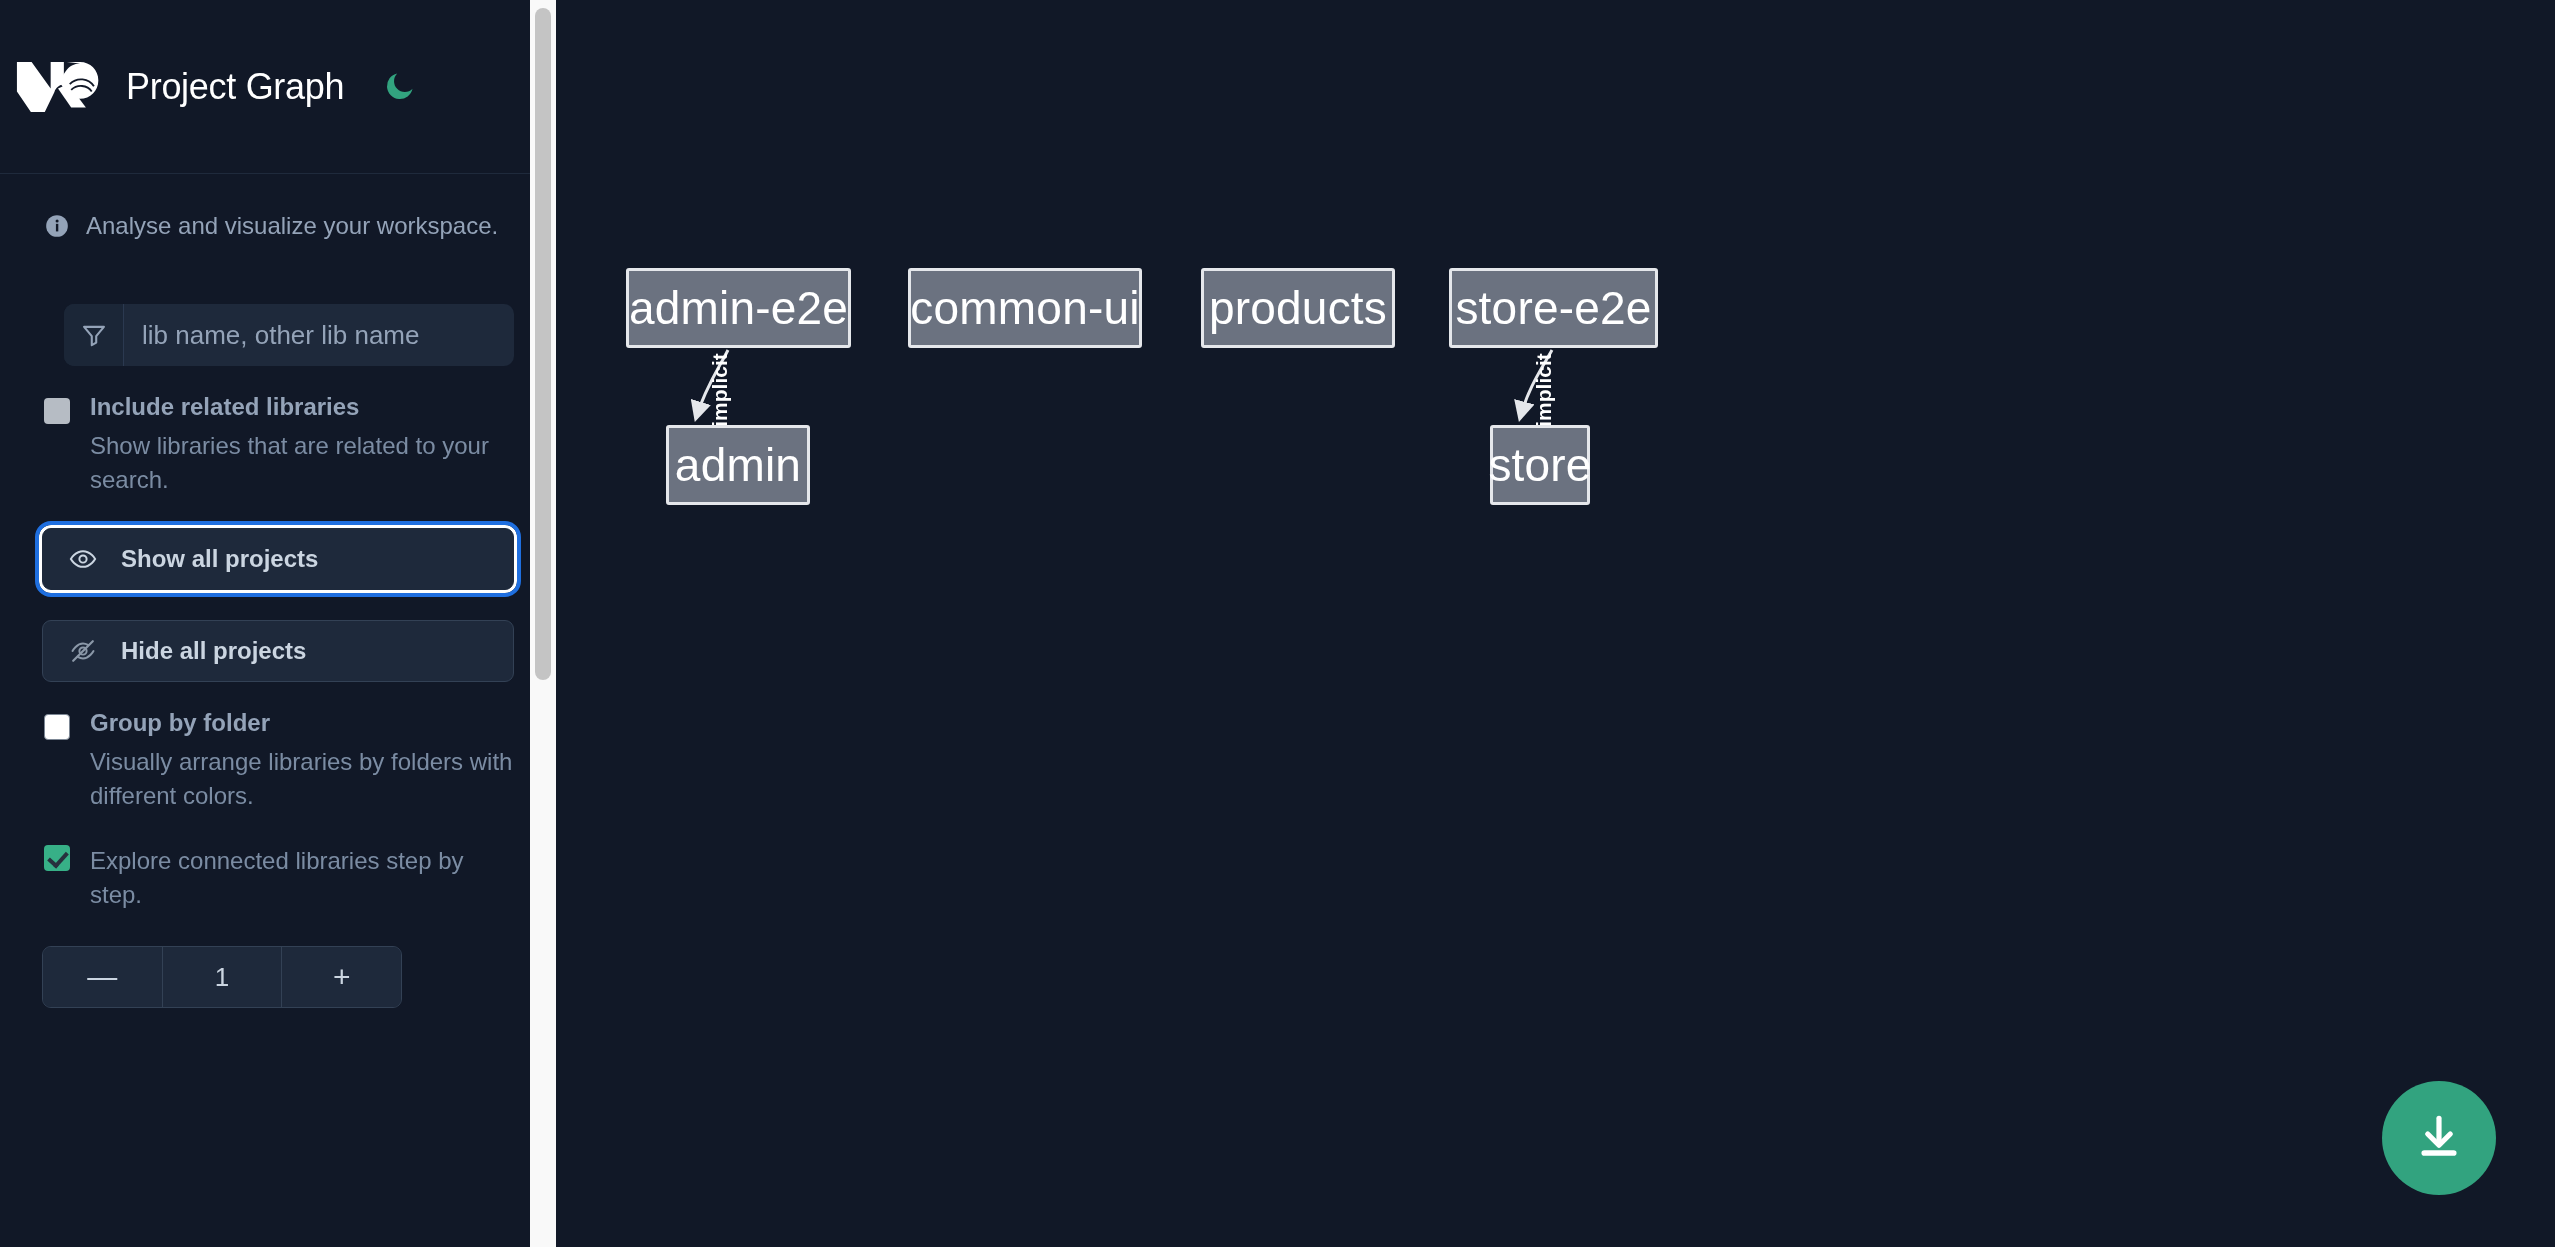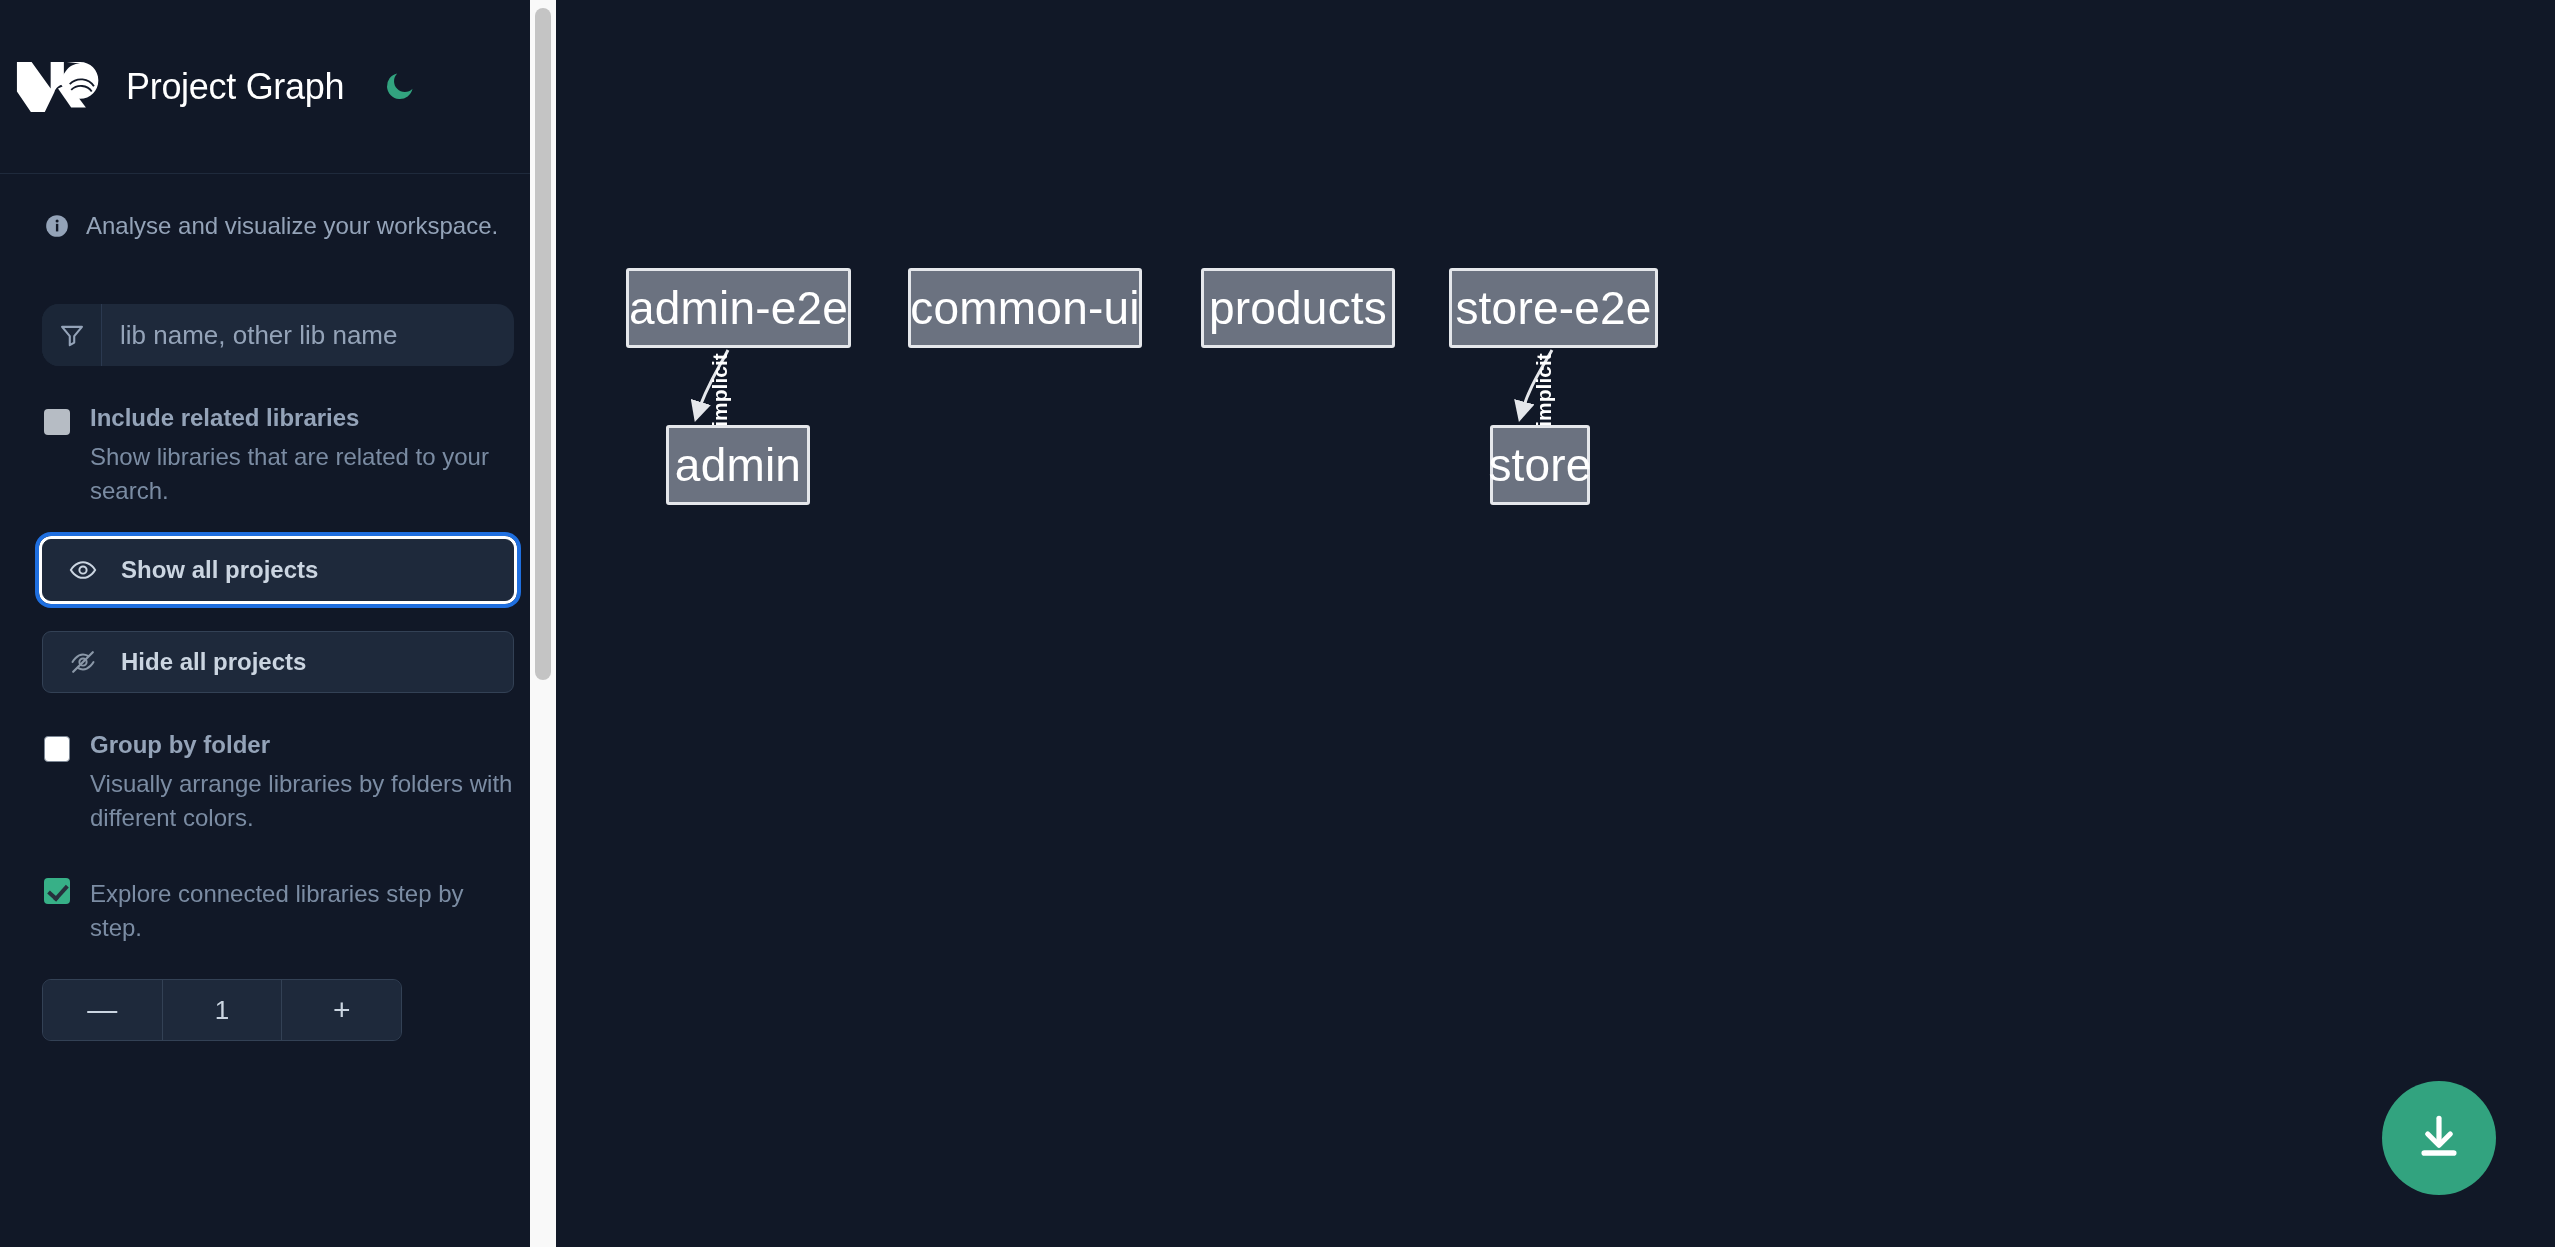--- a/index.html
+++ b/index.html
@@ -80,22 +80,23 @@
     color: #94a3b8;
     white-space: nowrap;
   }
 
   .filter-row {
     margin-top: 26px;
     display: flex;
     align-items: stretch;
     height: 62px;
     background: #1e293b;
-    border-radius: 17px;
+    border-radius: 10px;
     overflow: hidden;
+    margin-left: 22px;
   }
   .filter-icon-box {
     width: 60px;
     display: flex;
     align-items: center;
     justify-content: center;
     border-right: 1px solid #2b3950;
     background: #1b2troubleshoot;
     background: #1b2637;
   }
@@ -108,21 +109,21 @@
     font-size: 26px;
     font-family: "Liberation Sans", sans-serif;
     padding-left: 18px;
   }
   .filter-input::placeholder { color: #94a3b8; opacity: 1; }
 
   
   .check-group {
     display: flex;
     gap: 20px;
-    margin-top: 36px;
+    margin-top: 25px;
     padding-left: 2px;
   }
   .cb {
     flex: 0 0 26px;
     width: 26px;
     height: 26px;
     margin-top: 7px;
     border-radius: 4px;
     position: relative;
   }

